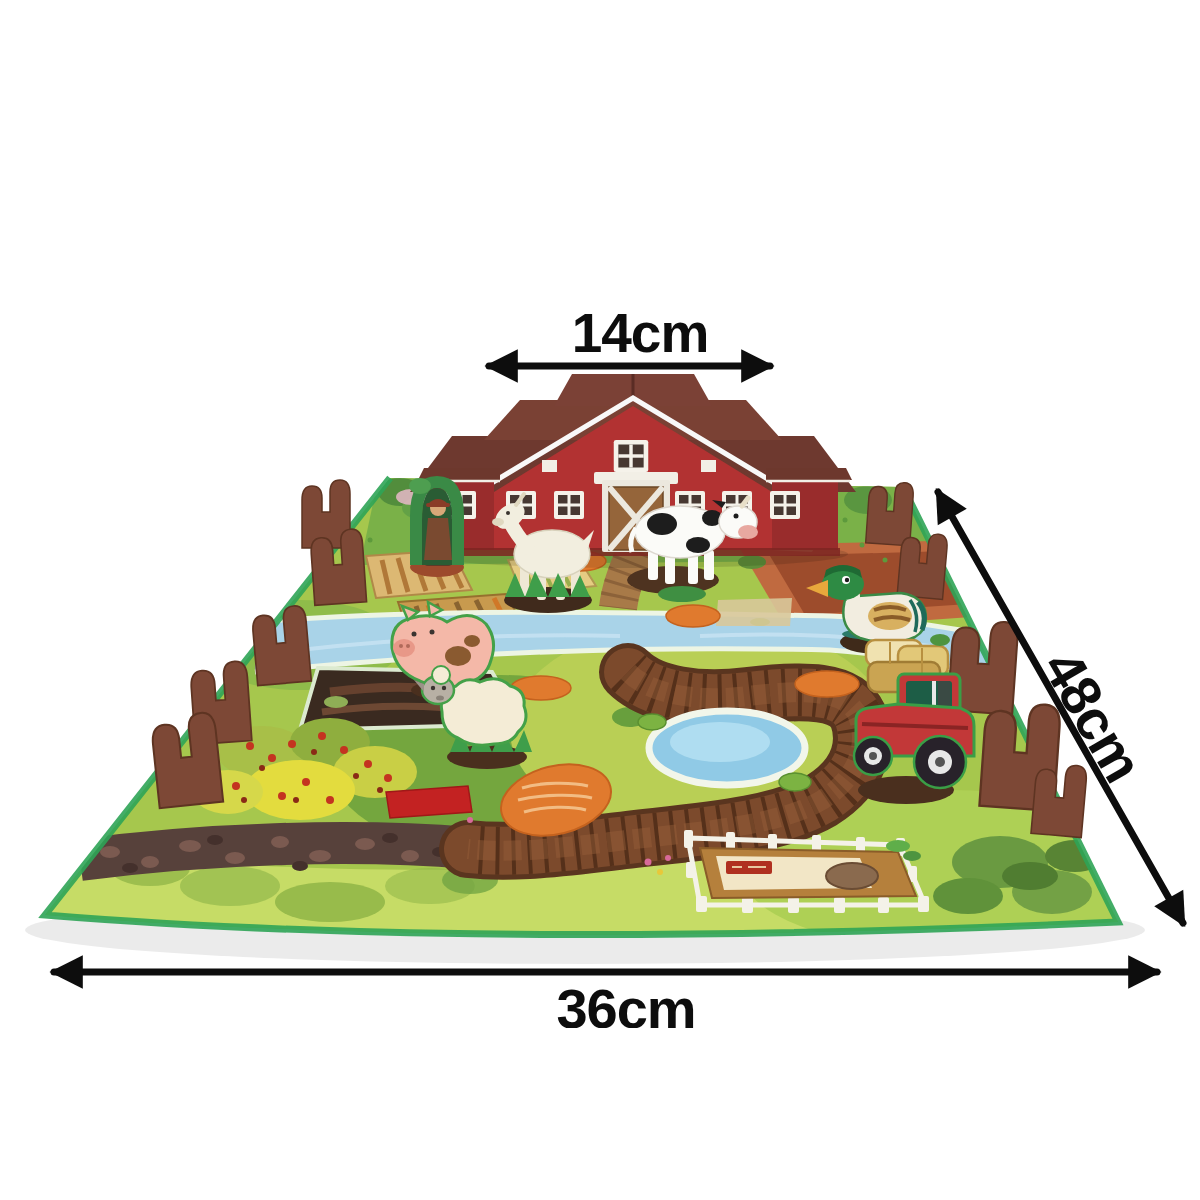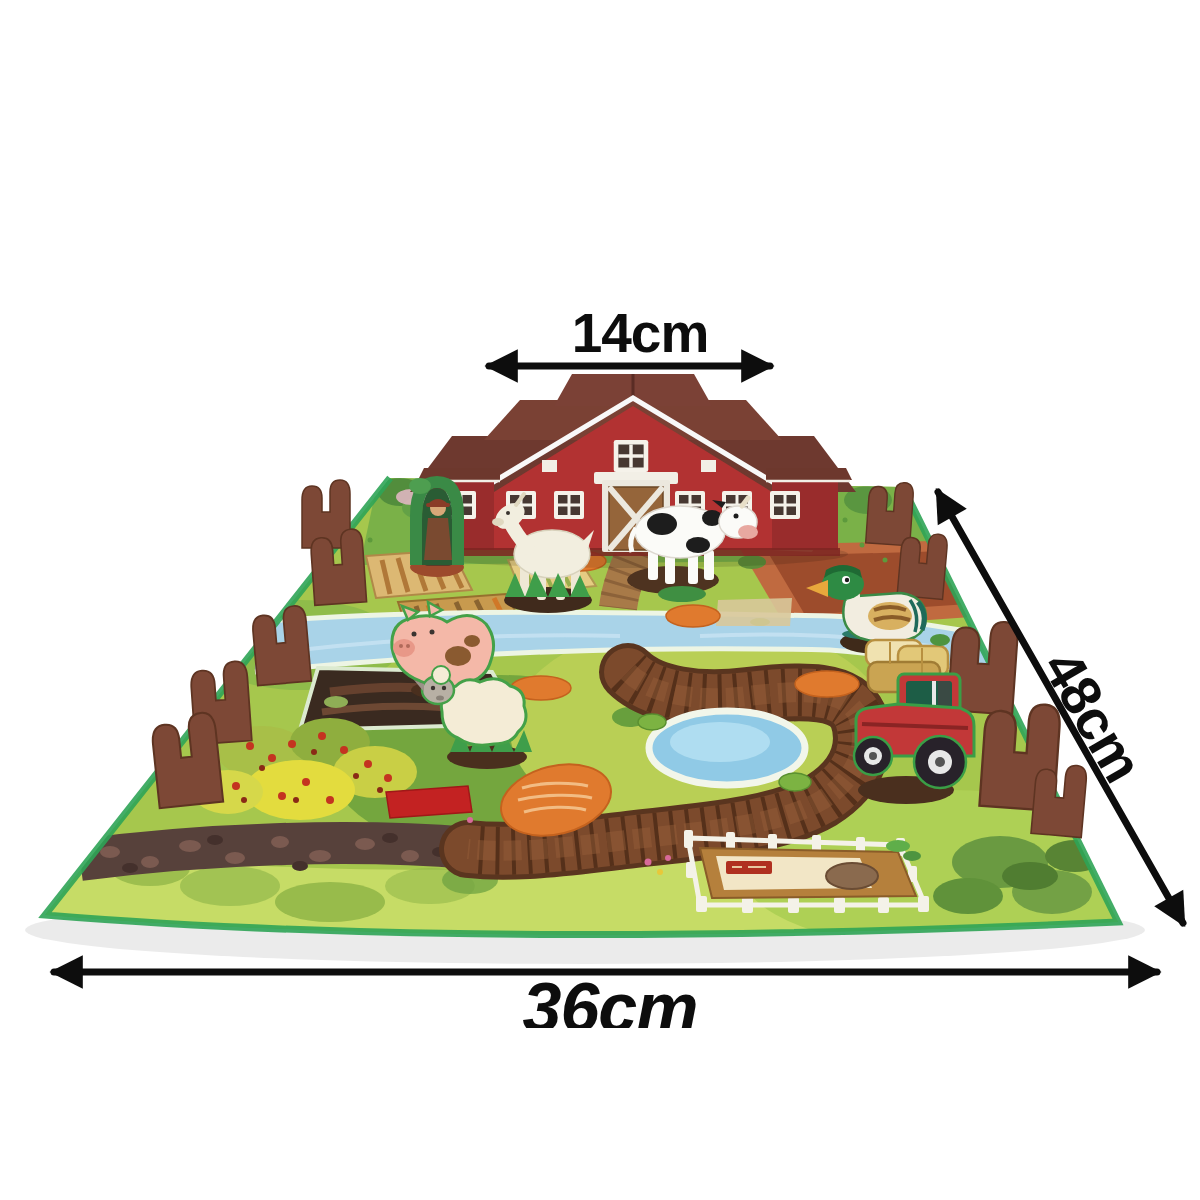--- a/index.html
+++ b/index.html
@@ -2,21 +2,21 @@
 <html><head>
 <meta charset="utf-8">
 <style>
   html,body{margin:0;padding:0;background:#ffffff;}
   .canvas{position:relative;width:1200px;height:1028px;background:#ffffff;overflow:hidden;
           font-family:"Liberation Sans",sans-serif;}
   .canvas svg{position:absolute;left:0;top:0;}
   .dim{position:absolute;color:#0d0d0d;font-weight:bold;font-size:55px;letter-spacing:-1px;
        transform:translate(-50%,-50%);white-space:nowrap;}
   .dim-top{left:640px;top:333px;}
-  .dim-bottom{left:610px;top:1008px;font-size:70px;font-style:italic;}
+  .dim-bottom{left:626px;top:1008px;font-size:56px;}
   .dim-right{left:1093px;top:716px;transform:translate(-50%,-50%) rotate(60deg);font-size:56px;}
 </style>
 </head>
 <body>
 
 <div class="canvas">
 
 <svg width="1200" height="1200" viewBox="0 0 1200 1200">
   <defs>
     <marker id="ah" viewBox="0 0 12 12" refX="10" refY="6" markerWidth="5.2" markerHeight="5.2" orient="auto-start-reverse">

